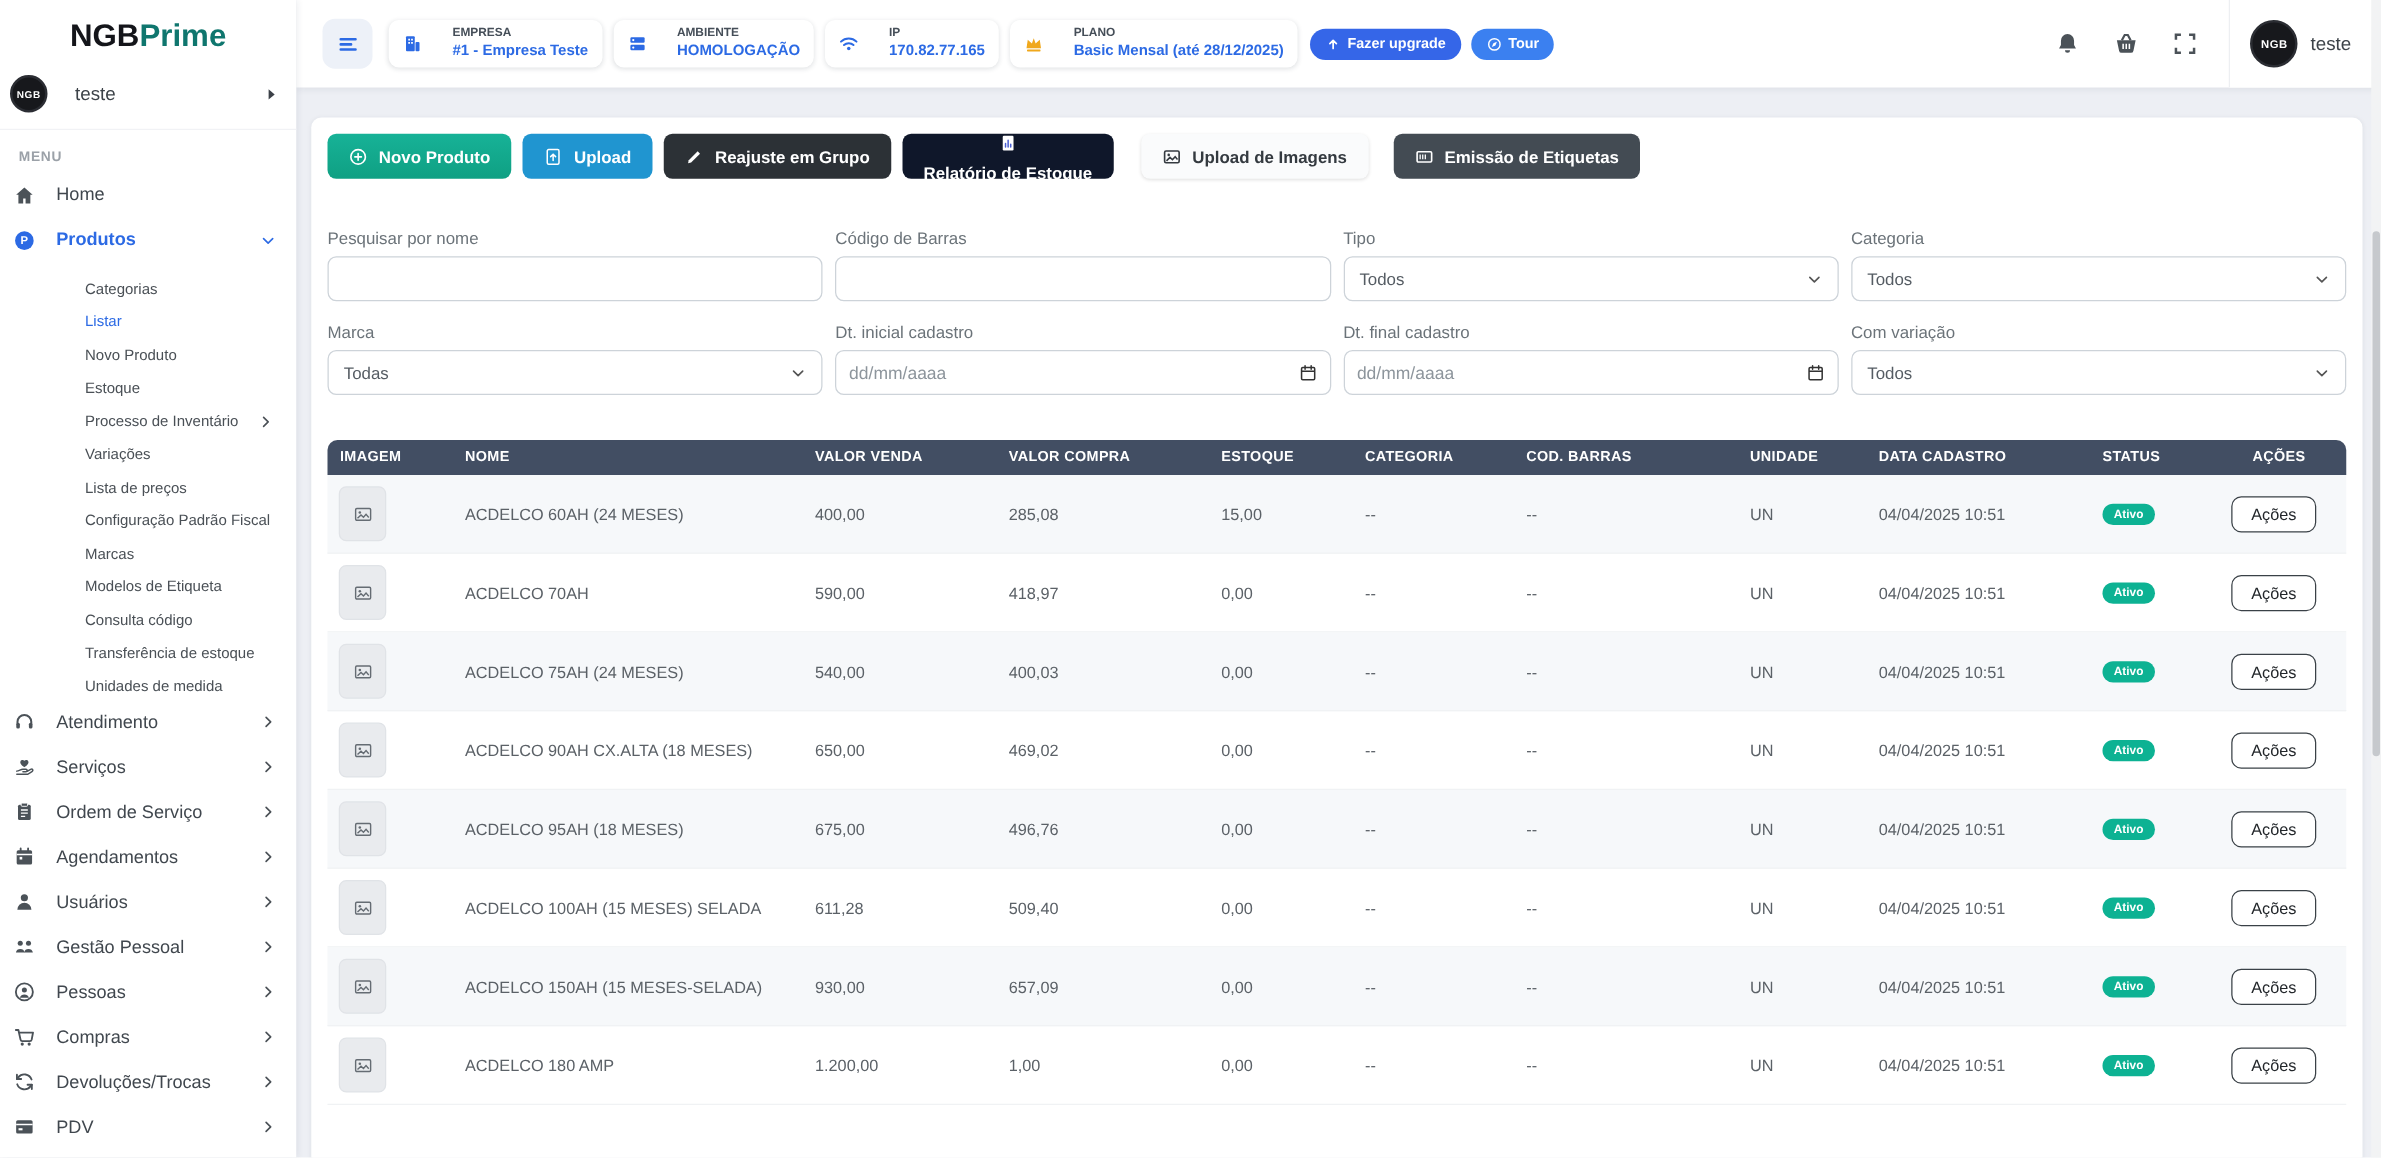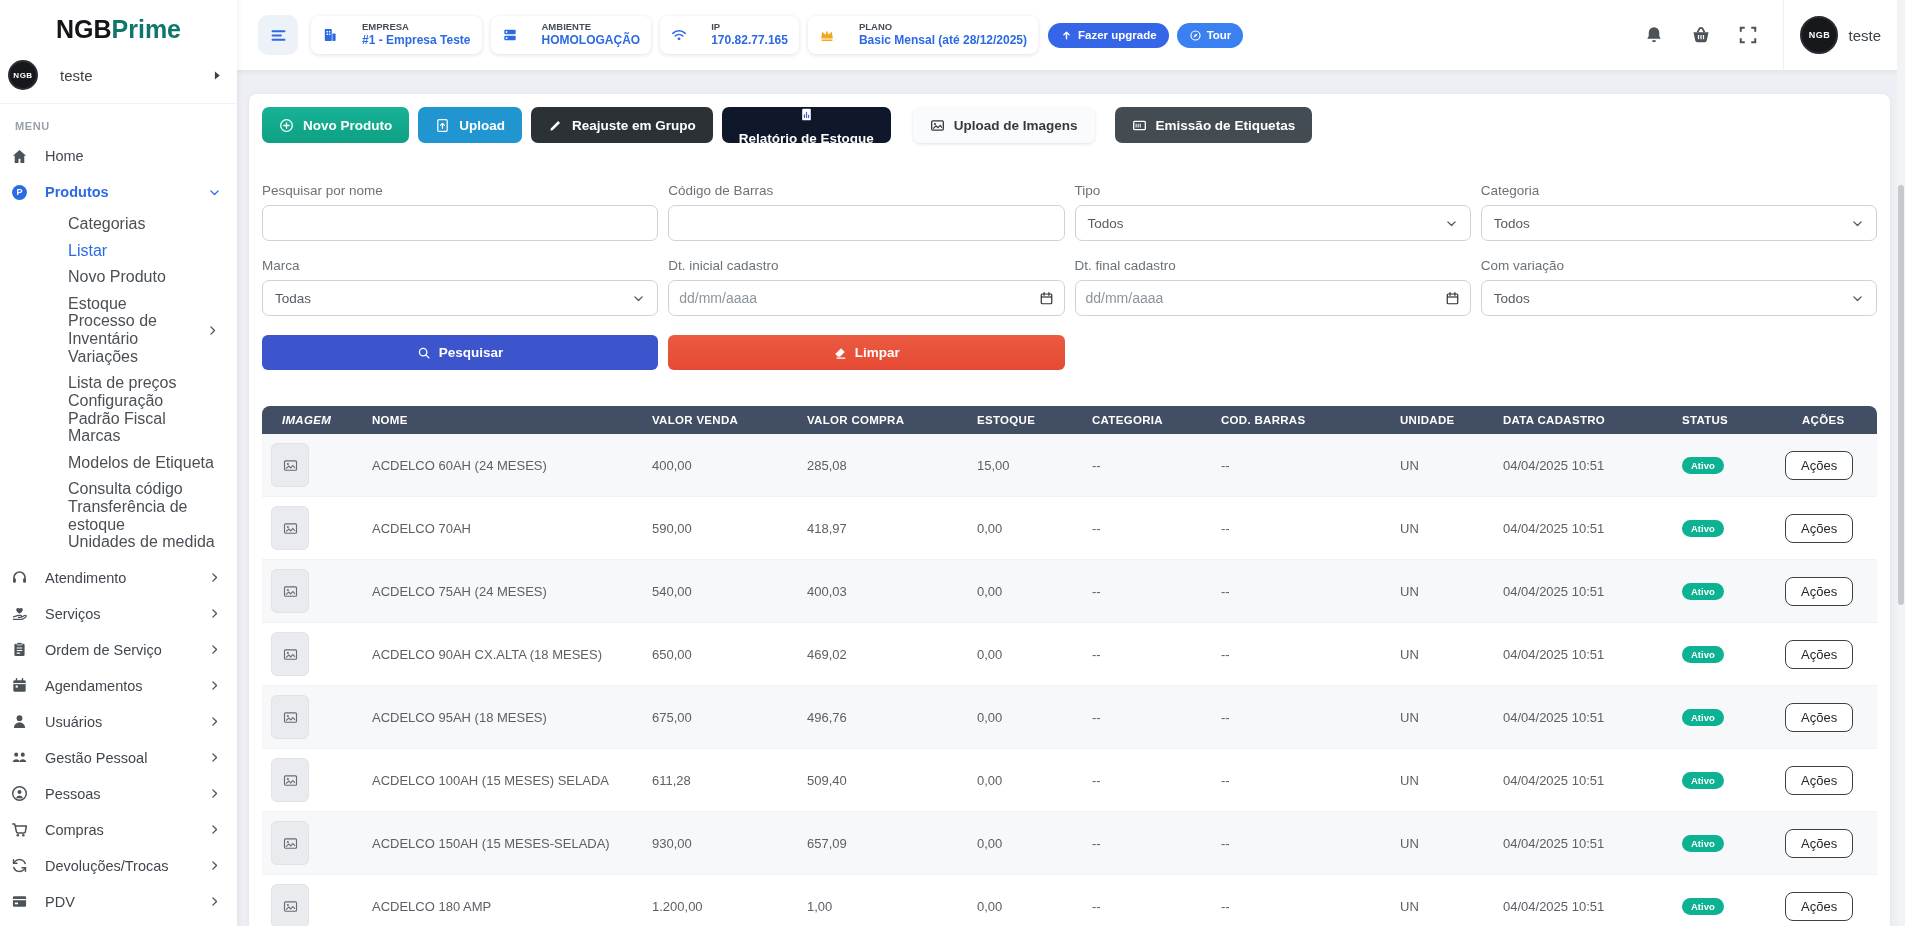--- a/index.html
+++ b/index.html
@@ -20,22 +20,22 @@
           font-weight:bold;letter-spacing:.5px;border:2px solid #2b2d33;flex:none;}
   .side-user-name{margin-left:22px;font-size:15px;color:#3c4248;flex:1;}
   .menu-label{padding:16px 0 2px 15px;font-size:11px;font-weight:bold;color:#9ba1a8;letter-spacing:.6px;}
   .menu{padding-top:4px;}
   .mi{display:flex;align-items:center;height:36px;padding:0 16px 0 11px;
       font-size:14.5px;color:#40474e;cursor:pointer;}
   .mi-label{margin-left:17px;flex:1;}
   .mi.active .mi-label{color:#2c6ae4;font-weight:bold;}
   .mi.active .mi-ch{color:#2c6ae4;}
   .submenu{padding:1px 0 4px;}
-  .smi{display:flex;align-items:center;height:26.5px;padding:0 18px 0 68px;
-       font-size:16px;color:#4a5056;cursor:pointer;}
+  .smi{display:flex;align-items:flex-end;height:26.5px;padding:0 18px 0 68px;
+       font-size:12px;color:#4a5056;cursor:pointer;}
   .smi.active{color:#2c6ae4;}
   .smi .mi-ch{margin-left:auto;}
 
   
   .icon{display:inline-block;width:16px;height:16px;flex:none;vertical-align:middle;color:#4b5258;}
   .mi-ic{width:17px;height:17px;}
   .mi-ch{width:13px;height:13px;color:#4a5056;margin-left:auto;}
   .caret{width:13px;height:13px;color:#3c4148;}
 
   
@@ -102,21 +102,21 @@
         cursor:pointer;font-family:inherit;}
   .btn-search{background:#3c55cc;}
   .btn-clear{background:linear-gradient(180deg,#ea5a41,#e64a33);}
   .btn-search .icon,.btn-clear .icon{width:14px;height:14px;color:#fff;}
 
   .table{margin-top:36px;}
   .grid{display:grid;grid-template-columns:90px 280px 155px 170px 115px 129px 179px 103px 179px 120px 1fr;
         align-items:center;}
   .thead{background:#424e63;border-radius:8px 8px 0 0;height:28px;}
   .th{font-size:11.5px;font-weight:bold;color:#fff;letter-spacing:.3px;padding-left:20px;white-space:nowrap;}
-  .th:first-child{padding-left:20px;font-style:italic;}
+  .th:first-child{padding-left:10px;}
   .trow{height:63px;border-bottom:1px solid #f0f2f4;}
   .trow:nth-child(odd){background:#f6f8fa;}
   .td{font-size:13px;color:#5b6167;padding-left:20px;white-space:nowrap;}
   .td-img{padding-left:9px;}
   .img-ph{width:38px;height:44px;background:#e9ebee;border:1px solid #e0e3e7;border-radius:6px;
           display:flex;align-items:center;justify-content:center;cursor:pointer;}
   .img-ph .icon{width:15px;height:15px;color:#656c73;}
   .badge{display:inline-block;background:#0db293;color:#fff;font-size:9.5px;font-weight:bold;
          padding:3px 9px;border-radius:9px;}
   .td-act{padding-left:3px;}
@@ -515,36 +515,20 @@
         <div class="field">
           <label class="field-label">Com variação</label>
           <div class="f-select">
             <span>Todos</span>
             <svg class="icon sel-ch" viewBox="0 0 16 16">
               <path d="M3.5 6L8 10.5 12.5 6" stroke="currentColor" stroke-width="1.6" fill="none" stroke-linecap="round" stroke-linejoin="round"></path>
             </svg>
           </div>
         </div>
       </div>
-    <div class="search-row">
-      <button class="btn-search">
-        <svg class="icon " viewBox="0 0 16 16">
-            <circle cx="7" cy="7" r="4.2" stroke="#fff" stroke-width="1.5" fill="none"></circle>
-            <path d="M10.2 10.2L13.6 13.6" stroke="#fff" stroke-width="1.5" stroke-linecap="round"></path>
-          </svg>
-          <span>Pesquisar</span>
-      </button>
-      <button class="btn-clear">
-        <svg class="icon " viewBox="0 0 16 16">
-            <path d="M9.2 2.6l4.2 4.2-5.4 5.4H5.6L2.6 9.2z" fill="#fff"></path>
-            <path d="M4.5 13.8h9" stroke="#fff" stroke-width="1.3" stroke-linecap="round"></path>
-          </svg>
-          <span>Limpar</span>
-      </button>
-    </div>
     <div class="table">
       <div class="thead grid" id="thead">
           <span class="th">IMAGEM</span>
           <span class="th">NOME</span>
           <span class="th">VALOR VENDA</span>
           <span class="th">VALOR COMPRA</span>
           <span class="th">ESTOQUE</span>
           <span class="th">CATEGORIA</span>
           <span class="th">COD. BARRAS</span>
           <span class="th">UNIDADE</span>

